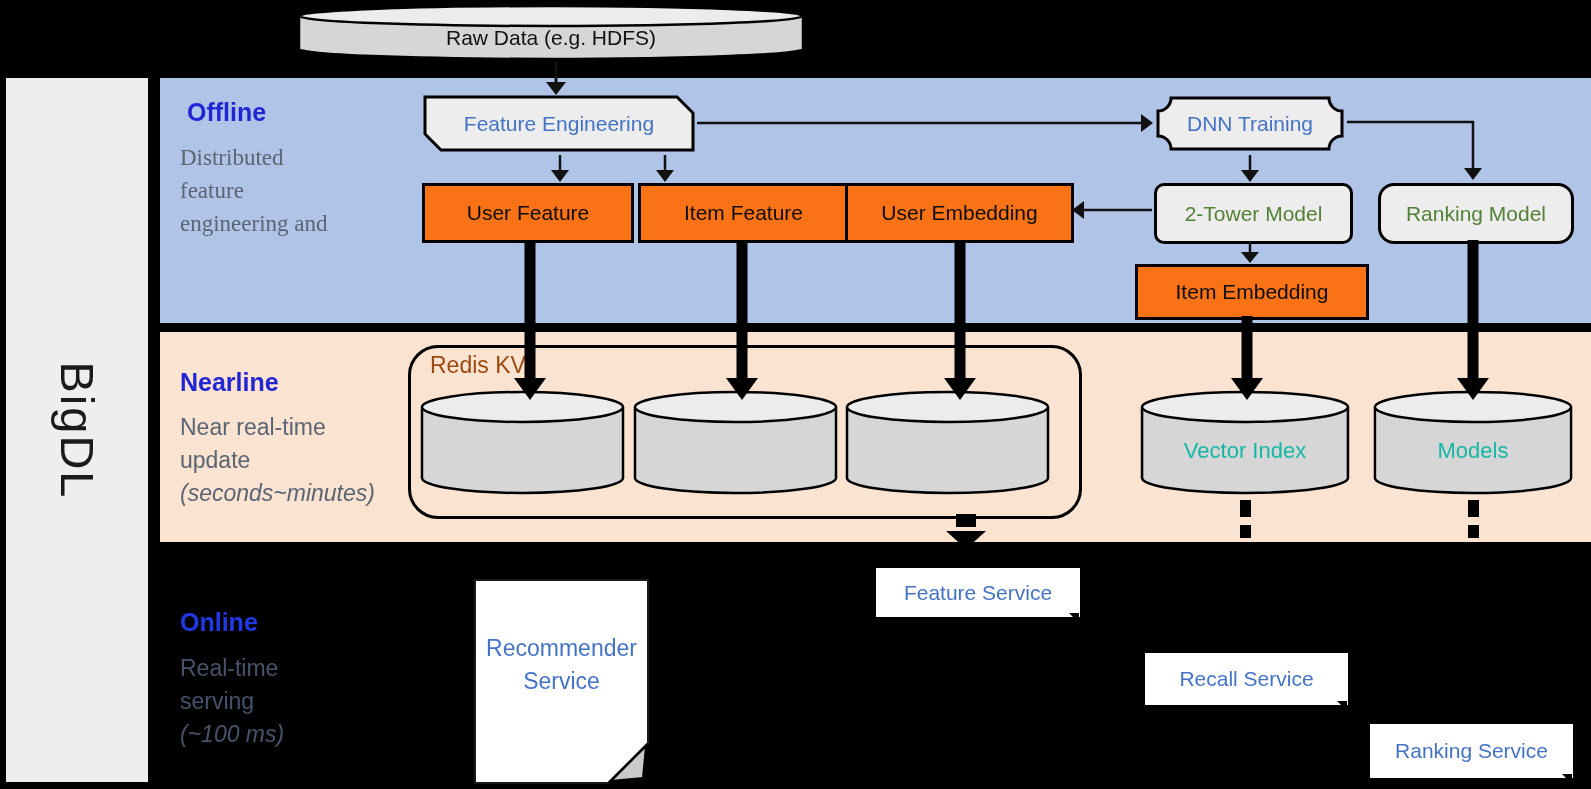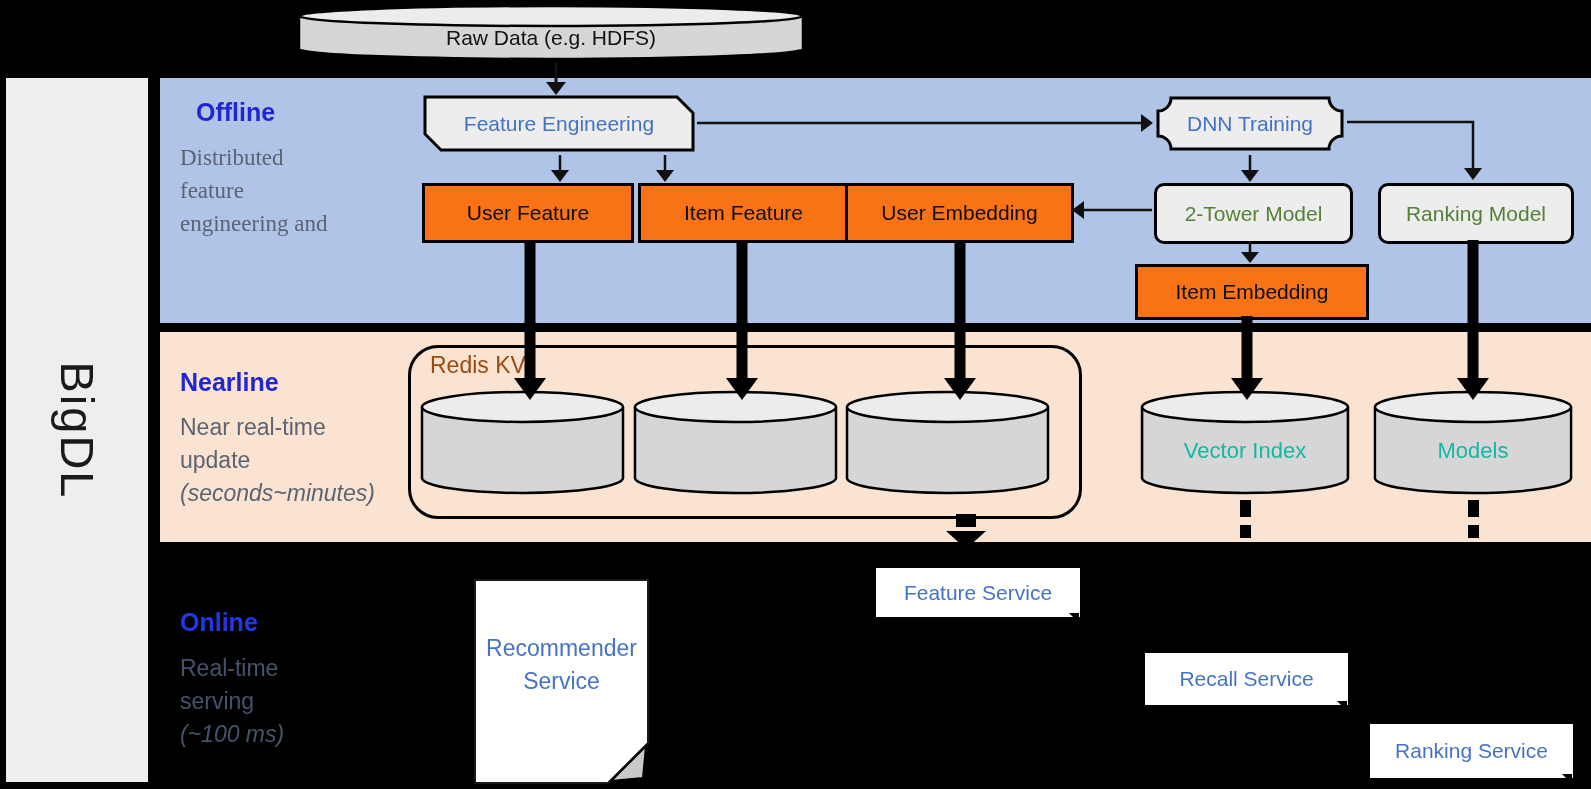--- a/index.html
+++ b/index.html
@@ -49,21 +49,21 @@
 
 <div class="stage">
 
   <div class="abs left-bar">
     <span class="brand">BigDL</span>
   </div>
 
   <div class="abs band band-offline"></div>
   <div class="abs band band-nearline"></div>
 
-  <div class="abs btitle" style="left:196px;top:98px;">Offline</div>
+  <div class="abs btitle" style="left:187px;top:98px;">Offline</div>
   <div class="abs bdesc" style="left:180px;top:141px;font-family:Liberation Serif, serif;">
     <div>Distributed</div>
     <div>feature</div>
     <div>engineering and</div>
   </div>
 
   <div class="abs btitle" style="left:180px;top:368px;">Nearline</div>
   <div class="abs bdesc" style="left:180px;top:411px;">
     <div>Near real-time</div>
     <div>update</div>
@@ -108,21 +108,21 @@
   <div class="node graybox" style="left:638px;top:183px;width:205px;height:54px;">
     <span class="lbl">Item Feature</span>
   </div>
   <div class="node graybox" style="left:845px;top:183px;width:223px;height:54px;">
     <span class="lbl">User Embedding</span>
   </div>
 
   <div class="node roundbox" style="left:1154px;top:183px;width:193px;height:55px;">
     <span class="lbl">2-Tower Model</span>
   </div>
-  <div class="node roundbox" style="left:1378px;top:183px;width:190px;height:55px;">
+  <div class="node roundbox" style="left:1378px;top:183px;width:190px;height:55px;border-radius:16px;">
     <span class="lbl">Ranking Model</span>
   </div>
 
   <div class="node graybox" style="left:1135px;top:264px;width:228px;height:50px;">
     <span class="lbl">Item Embedding</span>
   </div>
 
   <div class="abs redis-frame"></div>
   <div class="abs redis-lbl">Redis KV</div>
 

